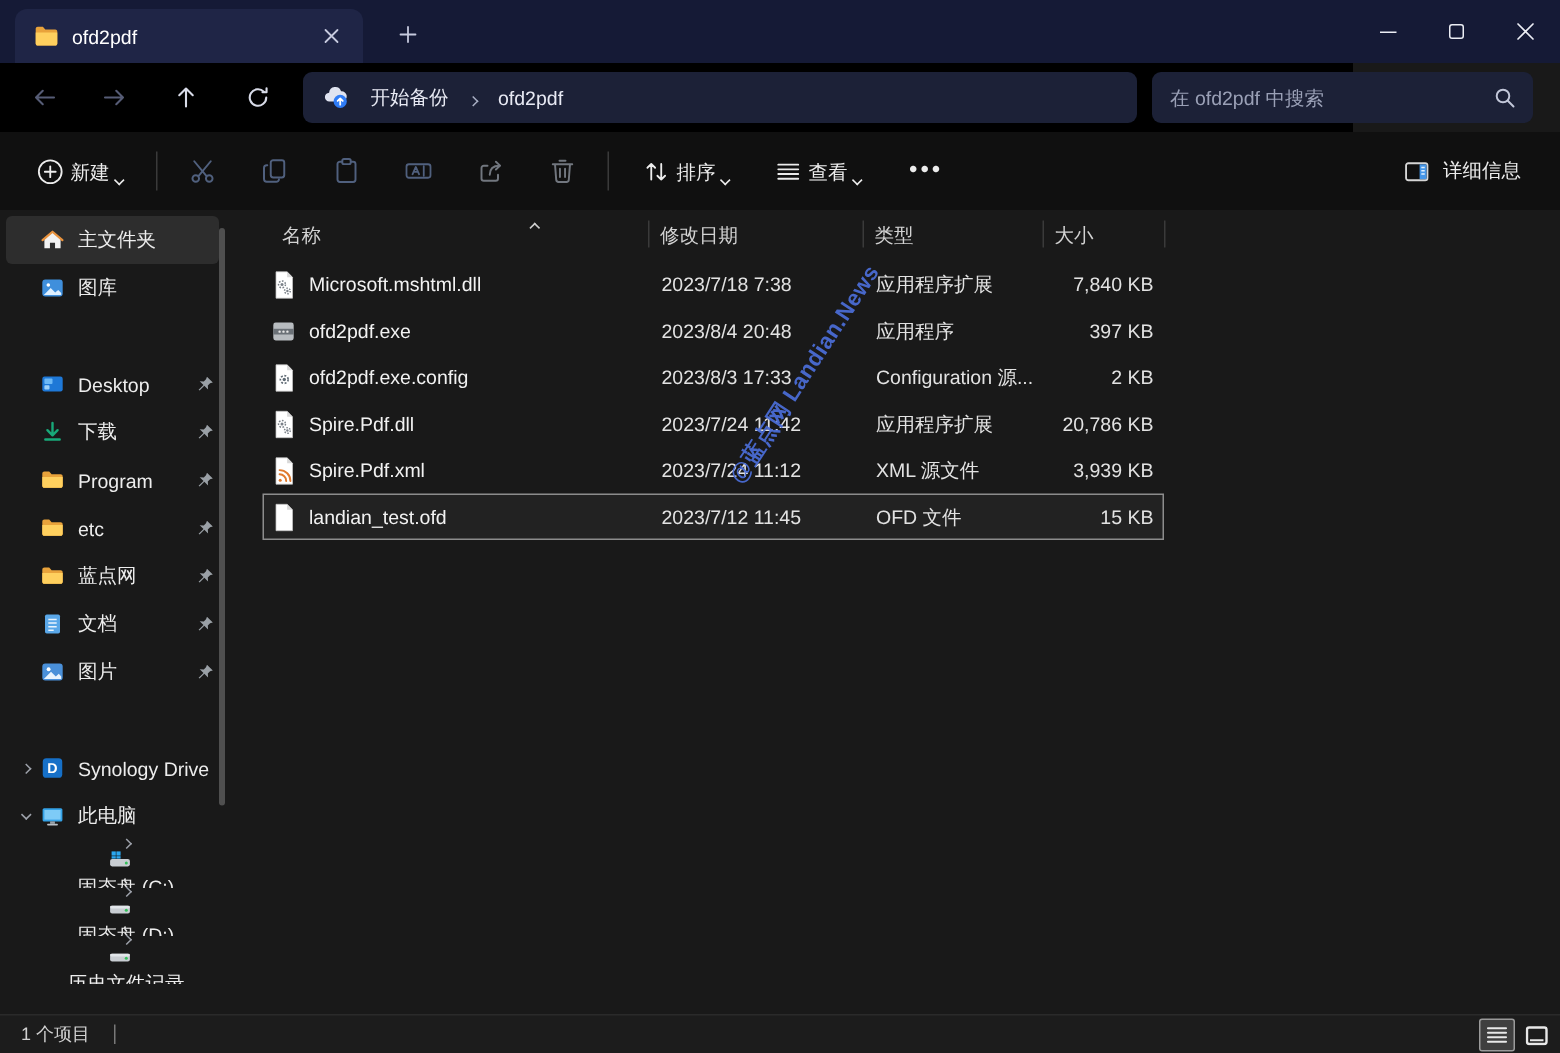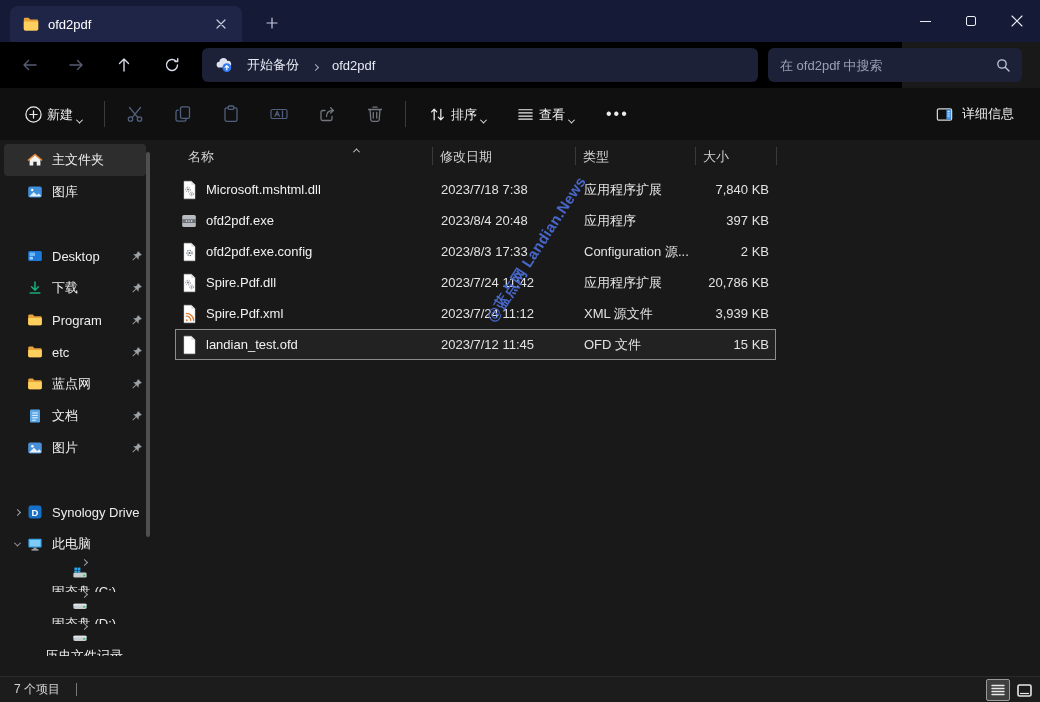--- a/index.html
+++ b/index.html
@@ -581,21 +581,21 @@
             <div class="cell">OFD 文件</div>
             <div class="cell cell-size">15 KB</div>
           </div>
         </div>
 
       <div class="watermark" style="color: rgb(74, 108, 212);">@蓝点网 Landian.News</div>
     </div>
   </div>
 
   <div class="statusbar">
-    <span>7 个项目</span>
+    <span>1 个项目</span>
     <span class="status-sep"></span>
     <div class="view-toggles">
       <div class="vt-btn active">
         <svg width="14" height="12" viewBox="0 0 14 12" stroke="currentColor" stroke-width="1.4" stroke-linecap="round">
             <path d="M1 1.5h12M1 4.5h12M1 7.5h12M1 10.5h12"></path>
           </svg>
       </div>
       <div class="vt-btn">
         <svg width="15" height="13" viewBox="0 0 15 13">
             <rect x="1" y="1" width="13" height="11" rx="1.5" fill="none" stroke="currentColor" stroke-width="1.6"></rect>

